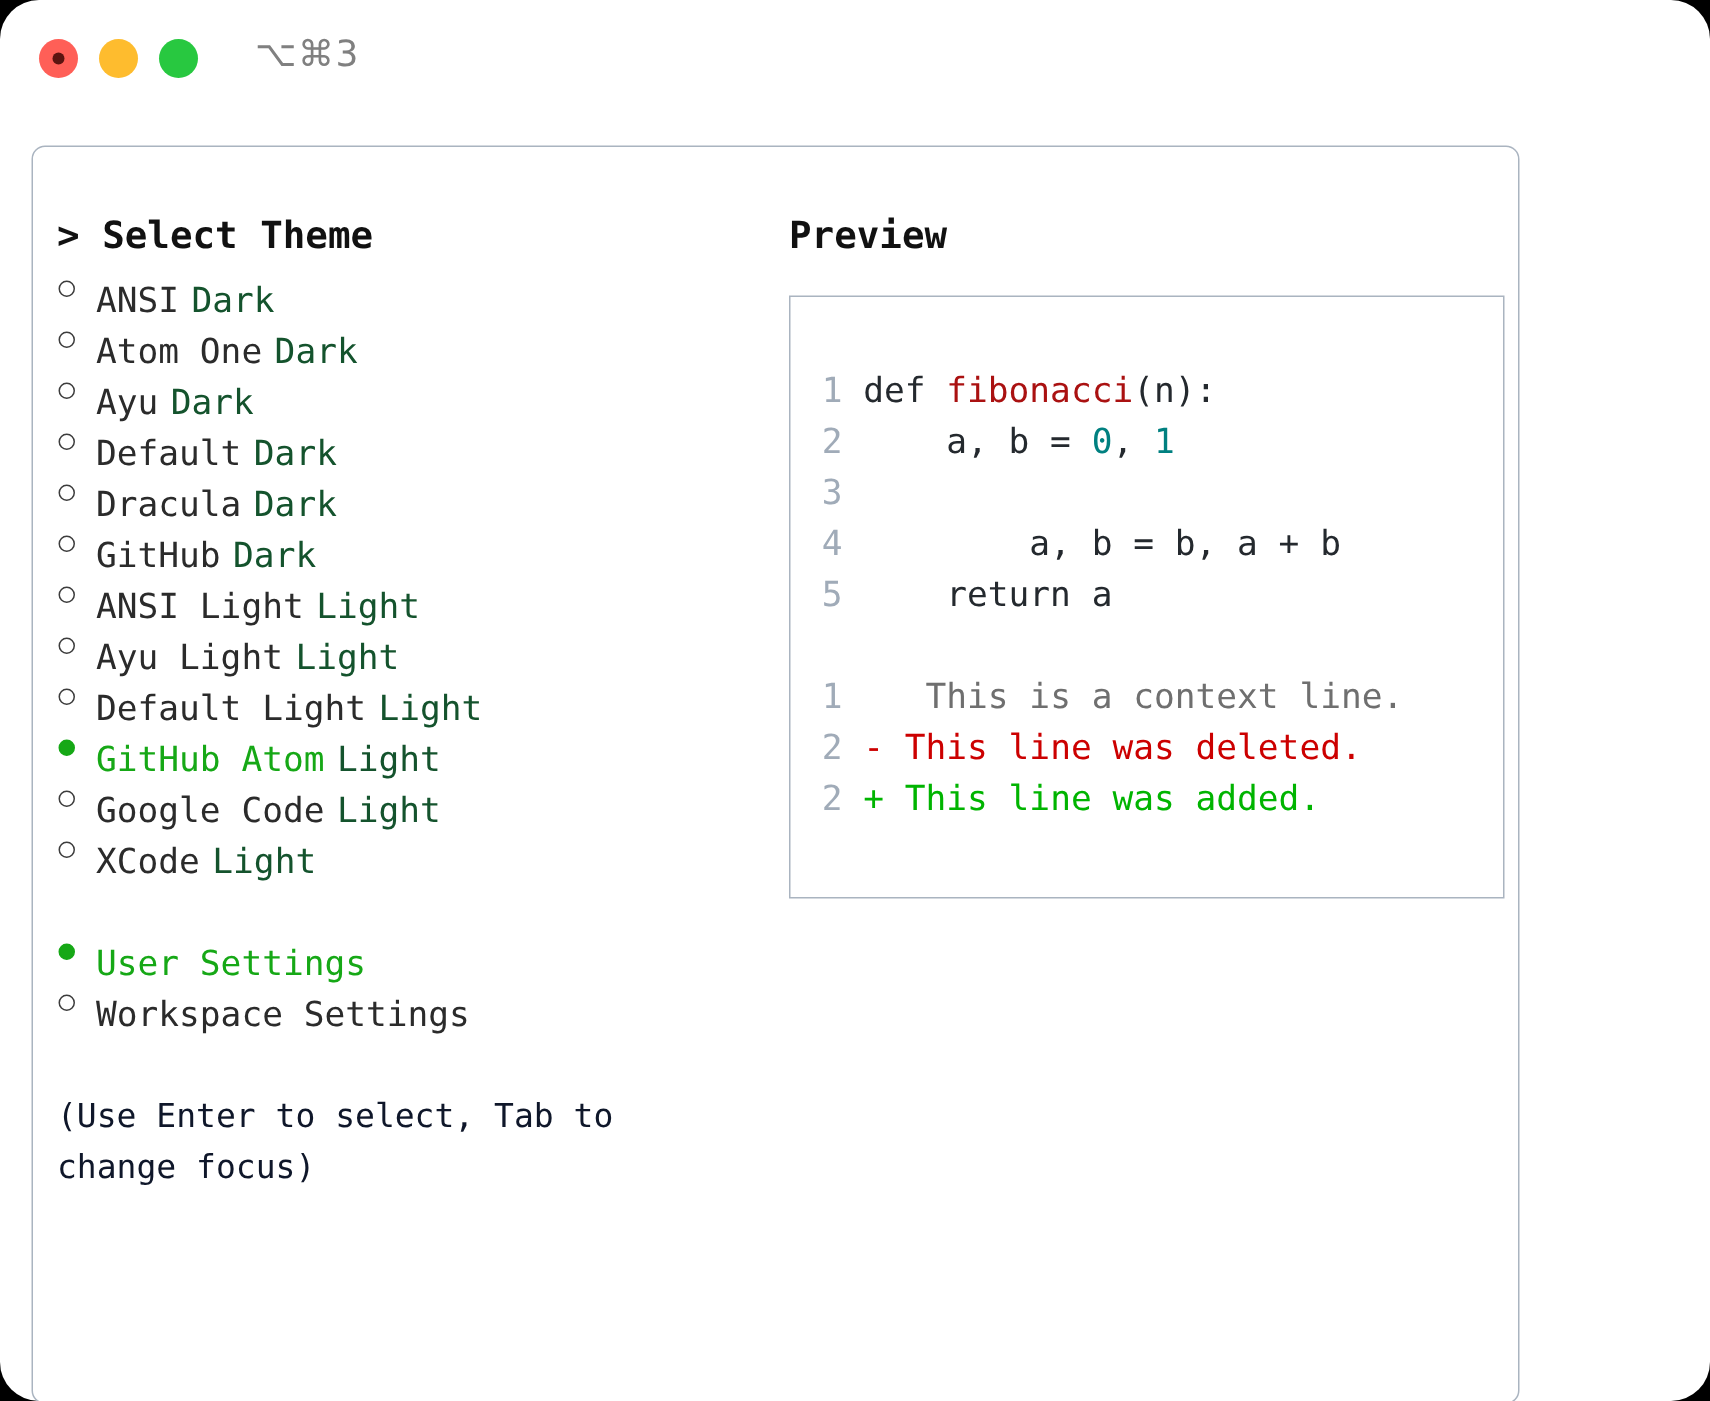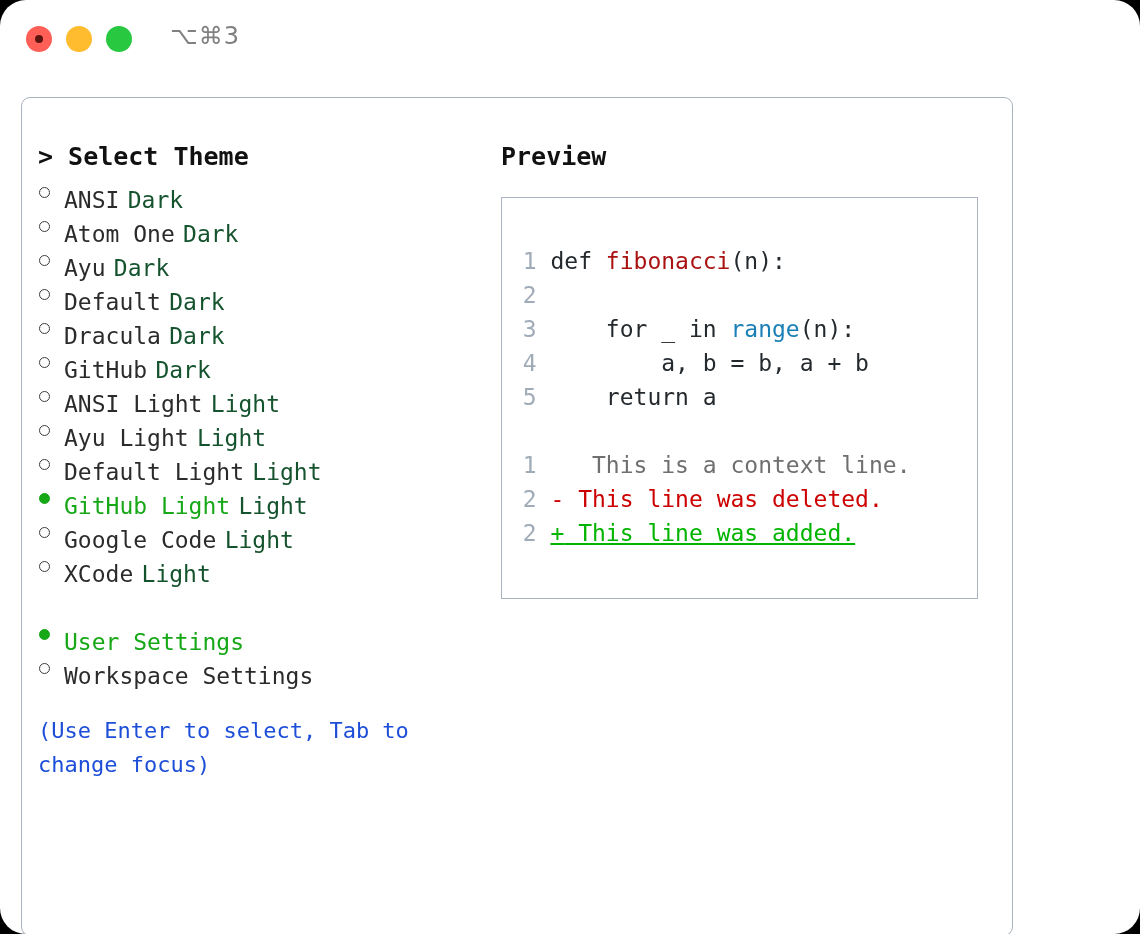--- a/index.html
+++ b/index.html
@@ -76,21 +76,21 @@
 
   
   #left-col {
     position: absolute;
     left: 16px;
     top: 42px;
     width: 430px;
   }
   #right-col {
     position: absolute;
-    left: 479px;
+    left: 504px;
     top: 42px;
     width: 490px;
   }
 
   .section-title {
     font-size: 25px;
     line-height: 34px;
     color: #111111;
     white-space: pre;
   }
@@ -130,24 +130,24 @@
 
   #apply-title {
     font-size: 23px;
     line-height: 34px;
     color: #111111;
     padding-left: 26px;
     white-space: pre;
   }
 
   #hint {
-    margin-top: 30px;
+    margin-top: 44px;
     font-size: 22px;
     line-height: 34px;
-    color: #1d4ed8;
+    color: #0f172a;
     width: 400px;
     white-space: pre-wrap;
   }
 
   
   #preview-title {
     font-size: 25px;
     line-height: 34px;
     font-weight: bold;
     color: #111111;
@@ -178,21 +178,21 @@
   }
   .code-text { margin-left: 1ch; }
 
   .tok-plain { color: #24292e; }
   .tok-func  { color: #aa1111; }
   .tok-num   { color: #008080; }
   .tok-builtin { color: #1a7fb5; }
 
   .diff-ctx { color: #6f6f6f; text-align: right; }
   .diff-del { color: #cc0000; }
-  .diff-add { color: #00b400; text-decoration: underline; }
+  .diff-add { color: #00b400; }
   .blank-line { height: 34px; }
 </style>
 </head>
 <body>
 
 <div id="window">
 
   <div id="titlebar">
     <div class="dot" id="dot-close"></div>
     <div id="dot-close-inner"></div>
@@ -210,21 +210,21 @@
       <div id="theme-list">
           <div class="opt-row"><span class="bullet-cell"><span class="bullet empty"></span></span><span class="opt-label">ANSI</span><span class="opt-kind">Dark</span></div>
           <div class="opt-row"><span class="bullet-cell"><span class="bullet empty"></span></span><span class="opt-label">Atom One</span><span class="opt-kind">Dark</span></div>
           <div class="opt-row"><span class="bullet-cell"><span class="bullet empty"></span></span><span class="opt-label">Ayu</span><span class="opt-kind">Dark</span></div>
           <div class="opt-row"><span class="bullet-cell"><span class="bullet empty"></span></span><span class="opt-label">Default</span><span class="opt-kind">Dark</span></div>
           <div class="opt-row"><span class="bullet-cell"><span class="bullet empty"></span></span><span class="opt-label">Dracula</span><span class="opt-kind">Dark</span></div>
           <div class="opt-row"><span class="bullet-cell"><span class="bullet empty"></span></span><span class="opt-label">GitHub</span><span class="opt-kind">Dark</span></div>
           <div class="opt-row"><span class="bullet-cell"><span class="bullet empty"></span></span><span class="opt-label">ANSI Light</span><span class="opt-kind">Light</span></div>
           <div class="opt-row"><span class="bullet-cell"><span class="bullet empty"></span></span><span class="opt-label">Ayu Light</span><span class="opt-kind">Light</span></div>
           <div class="opt-row"><span class="bullet-cell"><span class="bullet empty"></span></span><span class="opt-label">Default Light</span><span class="opt-kind">Light</span></div>
-          <div class="opt-row"><span class="bullet-cell"><span class="bullet filled"></span></span><span class="opt-label selected">GitHub Light</span><span class="opt-kind">Light</span></div>
+          <div class="opt-row"><span class="bullet-cell"><span class="bullet filled"></span></span><span class="opt-label selected">GitHub Atom</span><span class="opt-kind">Light</span></div>
           <div class="opt-row"><span class="bullet-cell"><span class="bullet empty"></span></span><span class="opt-label">Google Code</span><span class="opt-kind">Light</span></div>
           <div class="opt-row"><span class="bullet-cell"><span class="bullet empty"></span></span><span class="opt-label">XCode</span><span class="opt-kind">Light</span></div>
         </div>
 
       <div class="gap-row"></div>
 
 
       <div id="apply-list">
           <div class="opt-row"><span class="bullet-cell"><span class="bullet filled"></span></span><span class="opt-label selected">User Settings</span></div>
           <div class="opt-row"><span class="bullet-cell"><span class="bullet empty"></span></span><span class="opt-label">Workspace Settings</span></div>
@@ -232,22 +232,22 @@
 
       <div id="hint">(Use Enter to select, Tab to change focus)</div>
     </div>
 
     <div id="right-col">
       <div id="preview-title">Preview</div>
 
       <div id="preview-box">
         <div id="code-block">
             <div class="code-line"><span class="ln">1</span><span class="code-text"><span class="tok-plain">def </span><span class="tok-func">fibonacci</span><span class="tok-plain">(n):</span></span></div>
-            <div class="code-line"><span class="ln">2</span></div>
-            <div class="code-line"><span class="ln">3</span><span class="code-text"><span class="tok-plain">    for _ in </span><span class="tok-builtin">range</span><span class="tok-plain">(n):</span></span></div>
+            <div class="code-line"><span class="ln">2</span><span class="code-text"><span class="tok-plain">    a, b = </span><span class="tok-num">0</span><span class="tok-plain">, </span><span class="tok-num">1</span></span></div>
+            <div class="code-line"><span class="ln">3</span></div>
             <div class="code-line"><span class="ln">4</span><span class="code-text"><span class="tok-plain">        a, b = b, a + b</span></span></div>
             <div class="code-line"><span class="ln">5</span><span class="code-text"><span class="tok-plain">    return a</span></span></div>
           </div>
         <div class="blank-line"></div>
         <div id="diff-block">
             <div class="code-line"><span class="ln">1</span><span class="code-text diff-ctx"><span> </span><span>  This is a context line.</span></span></div>
             <div class="code-line"><span class="ln">2</span><span class="code-text diff-del"><span>-</span><span> This line was deleted.</span></span></div>
             <div class="code-line"><span class="ln">2</span><span class="code-text diff-add"><span>+</span><span> This line was added.</span></span></div>
           </div>
       </div>

